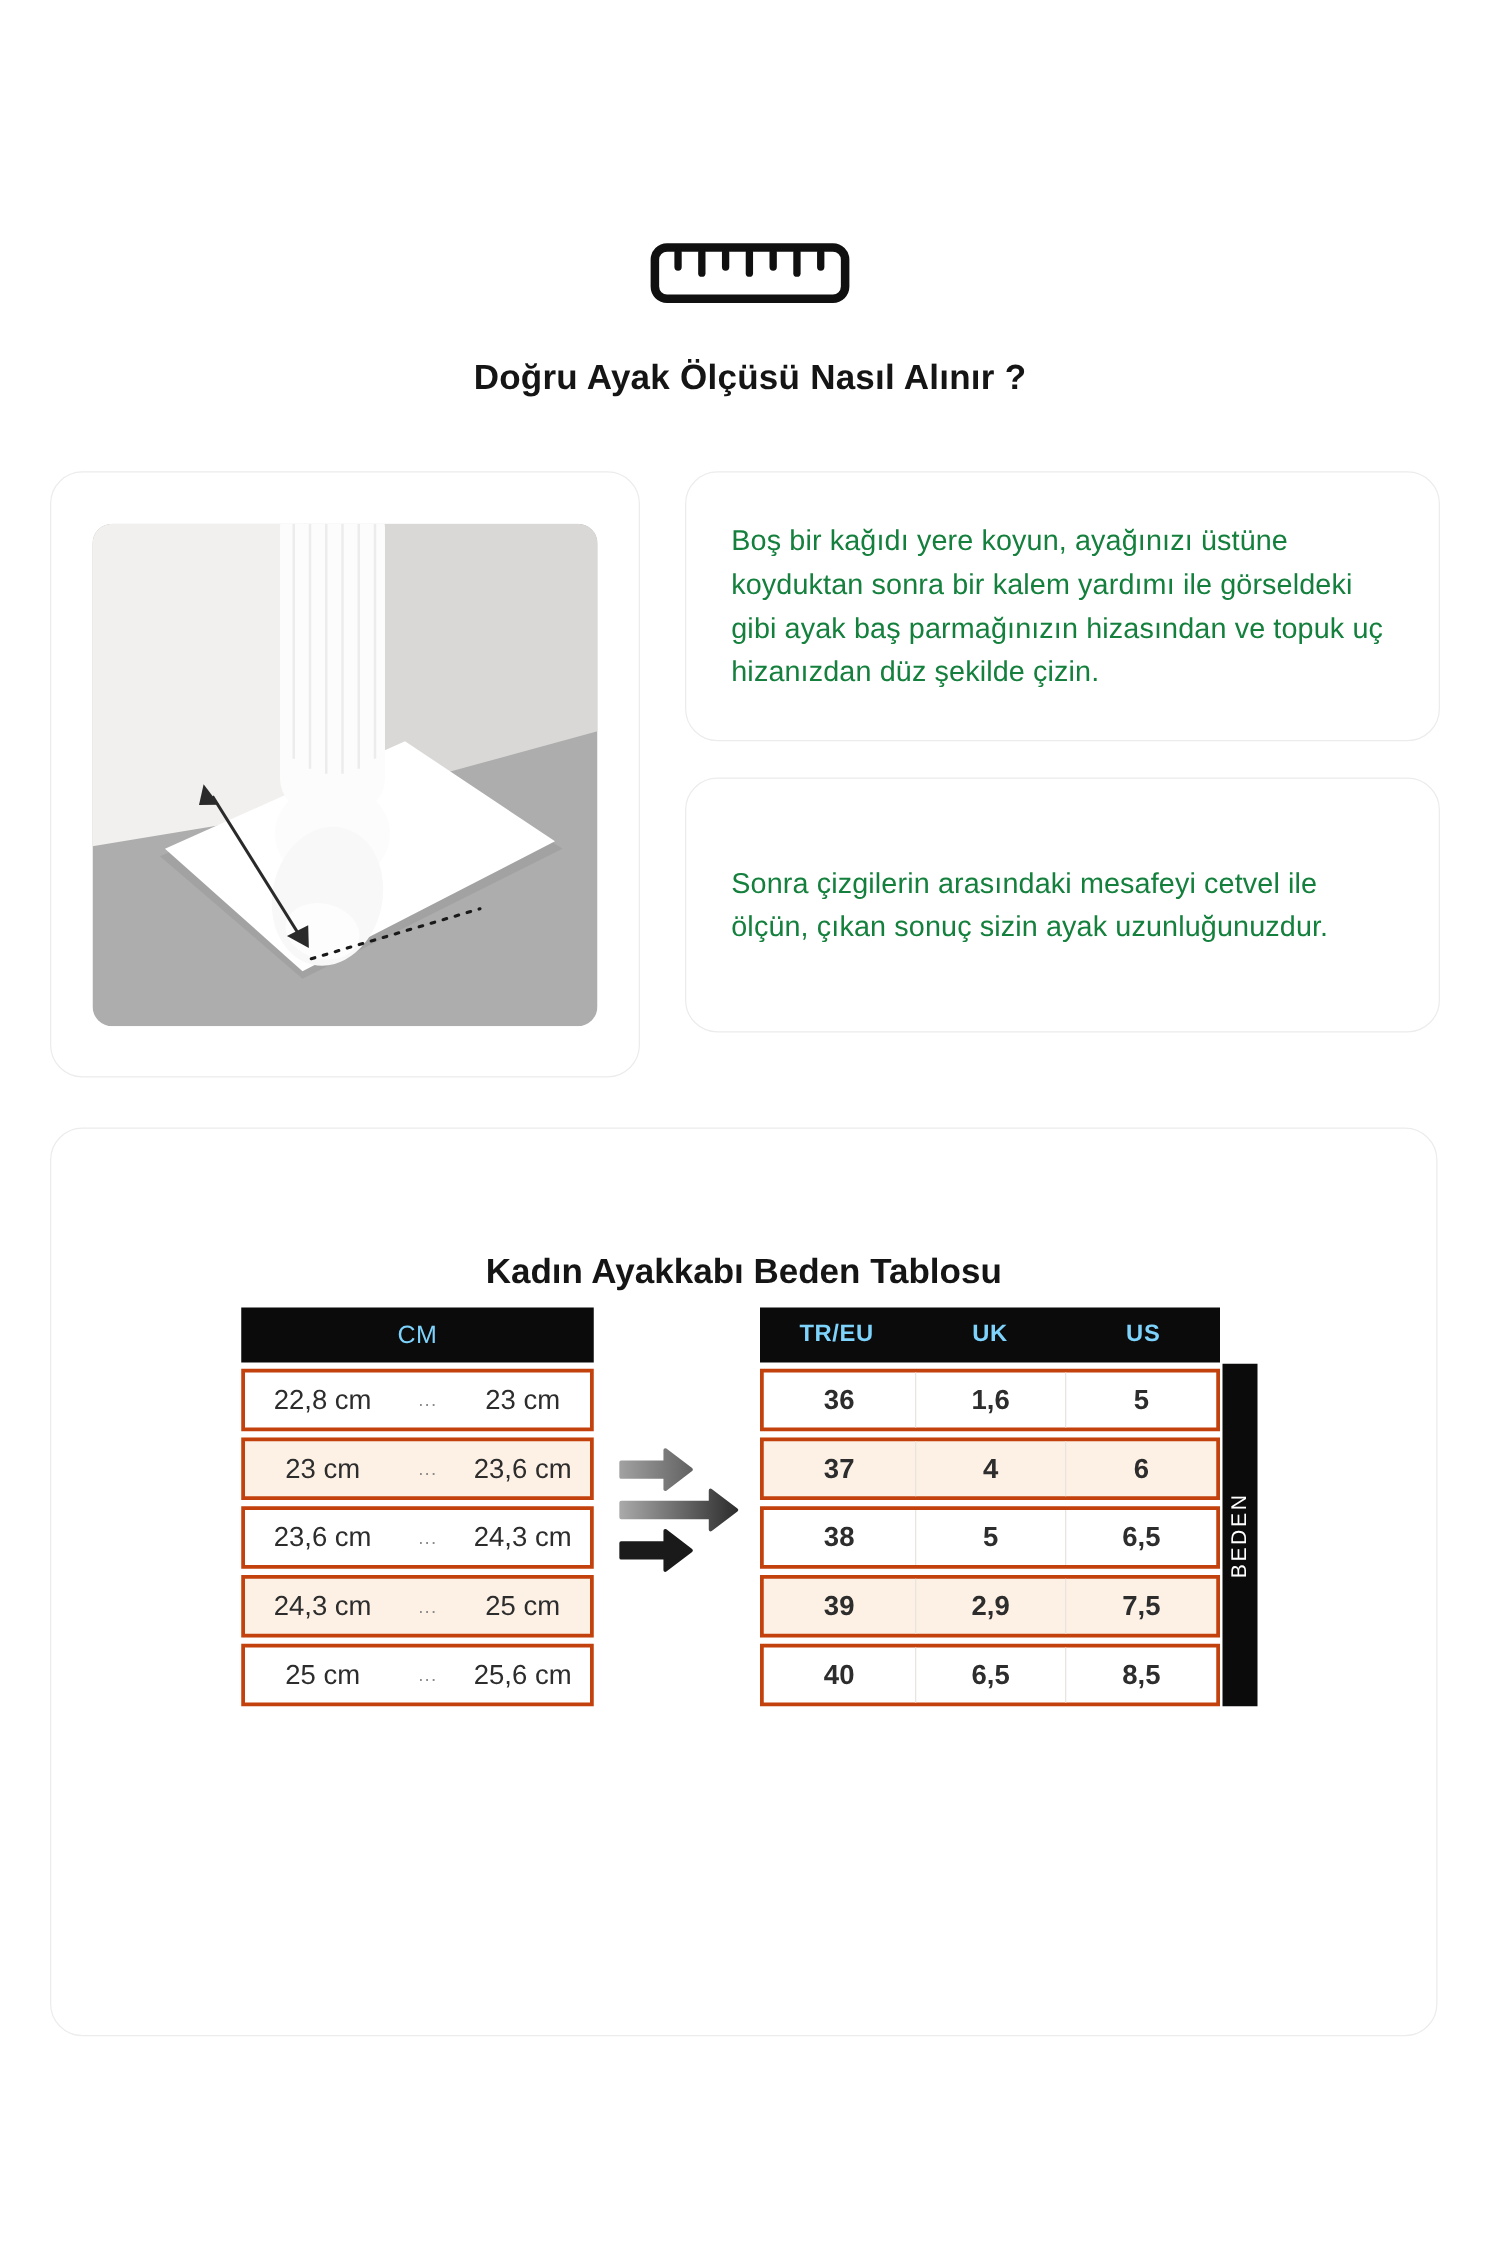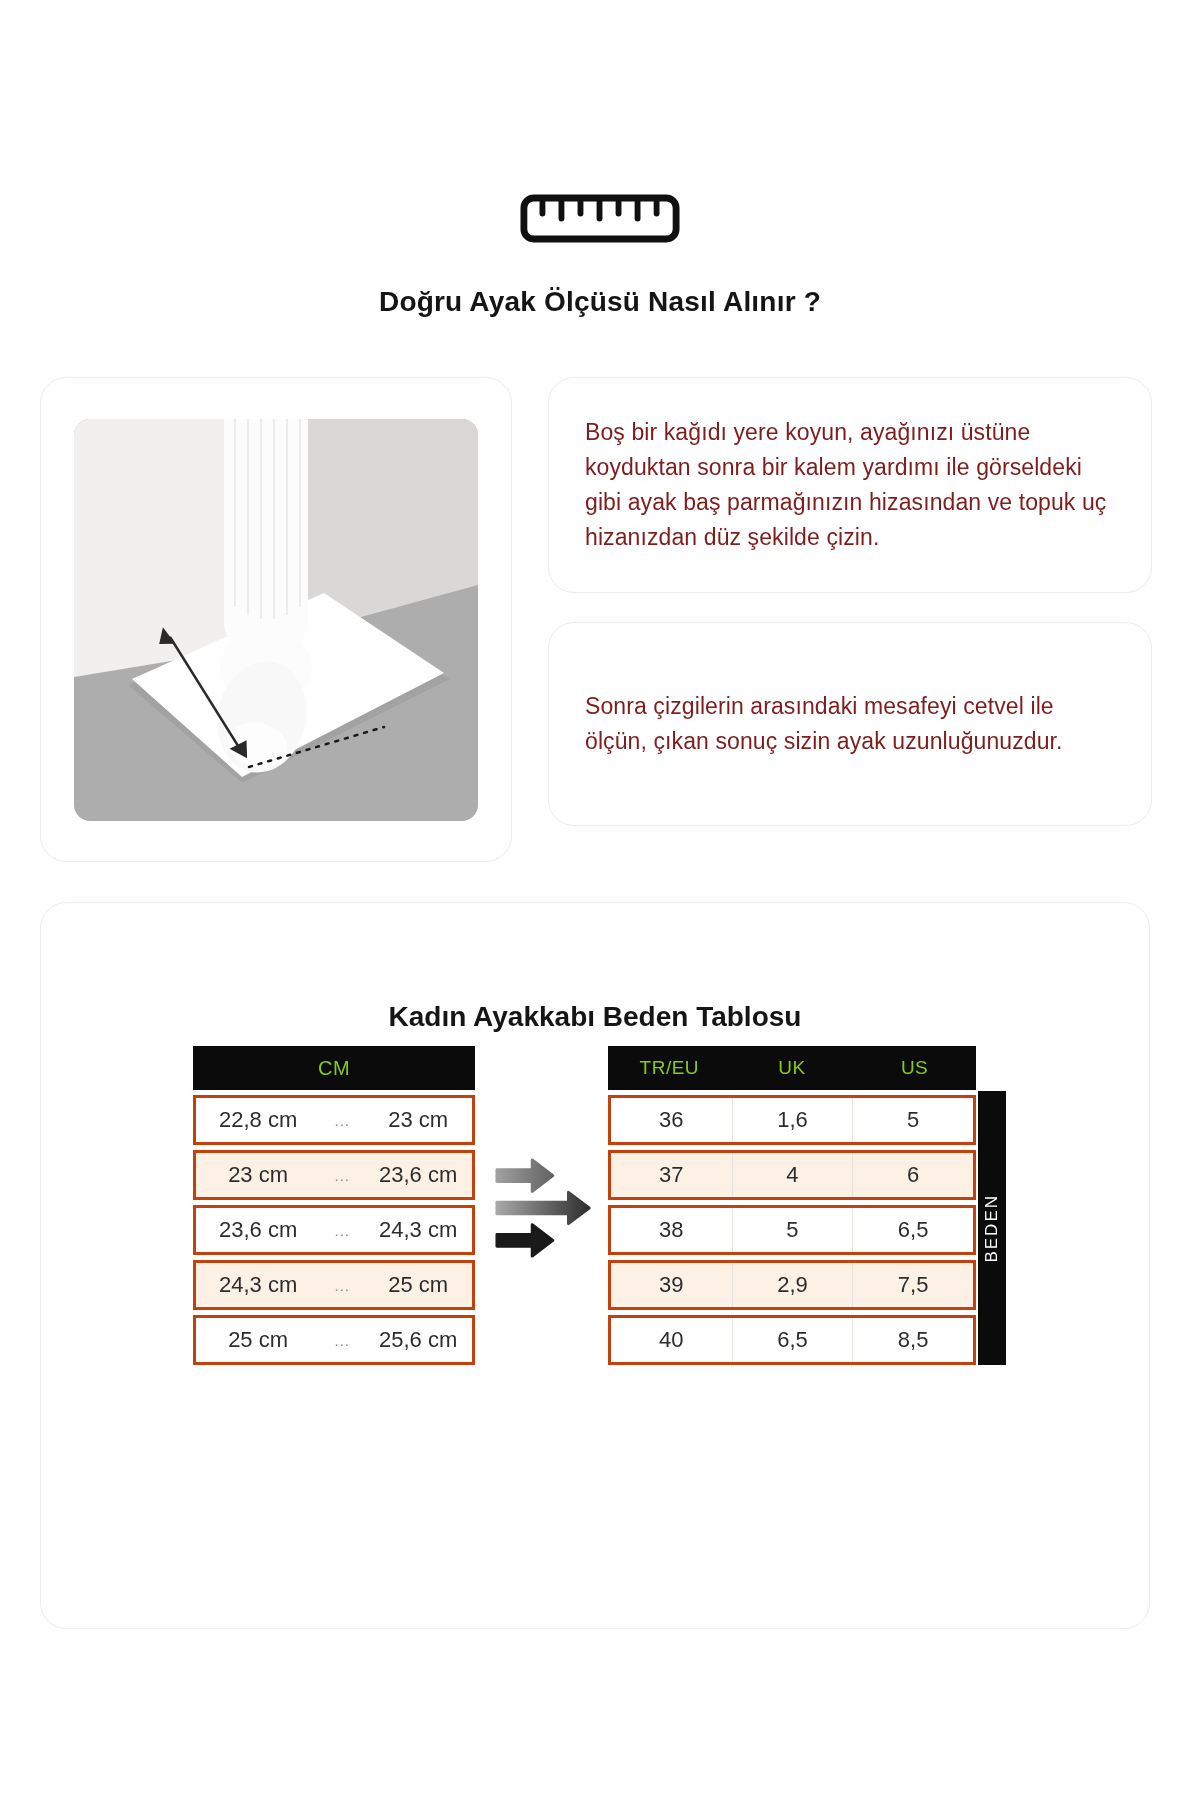--- a/index.html
+++ b/index.html
@@ -10,42 +10,42 @@
   .ruler-wrap{position:absolute;top:194px;left:0;width:100%;display:flex;justify-content:center;}
   .page-title{position:absolute;top:286px;left:0;width:100%;text-align:center;
     font-size:28px;font-weight:bold;color:#151515;letter-spacing:.2px;}
 
   
   .card{position:absolute;background:#fff;border:1px solid #ececec;border-radius:26px;box-sizing:border-box;}
   .photo-card{left:40px;top:377px;width:472px;height:485px;display:flex;align-items:center;justify-content:center;}
   .photo{width:404px;height:402px;border-radius:16px;overflow:hidden;display:block;}
   .text-card-1{left:548px;top:377px;width:604px;height:216px;display:flex;align-items:center;}
   .text-card-2{left:548px;top:622px;width:604px;height:204px;display:flex;align-items:center;}
-  .card-text{padding:0 36px;font-size:23px;line-height:35px;color:#7f1d1d;letter-spacing:.1px;}
+  .card-text{padding:0 36px;font-size:23px;line-height:35px;color:#15803d;letter-spacing:.1px;}
 
   
   .size-card{left:40px;top:902px;width:1110px;height:727px;}
   .section-title{position:absolute;top:50px;left:0;width:100%;text-align:center;
     font-size:28px;font-weight:bold;color:#151515;margin-top:48px;}
 
   .tbl{position:absolute;box-sizing:border-box;}
-  .tbl-head{height:44px;background:#0b0b0b;color:#84cc16;display:flex;align-items:center;
+  .tbl-head{height:44px;background:#0b0b0b;color:#7dd3fc;display:flex;align-items:center;
     font-size:20px;letter-spacing:.5px;}
   .tbl-head.single{justify-content:center;}
   .tbl-row{height:50px;display:flex;align-items:center;background:#fff;
     border:3px solid #c2410c;box-sizing:border-box;margin-top:5px;
     font-size:22px;color:#2d2d2d;}
   .tbl-row.alt{background:#fdf1e5;}
 
   .cm-tbl{left:152px;top:143px;width:282px;}
   .cm-tbl .c-from{width:45%;text-align:center;}
   .cm-tbl .c-sep{width:16%;text-align:center;font-size:15px;color:#8a8a8a;letter-spacing:1px;}
   .cm-tbl .c-to{width:39%;text-align:center;}
 
-  .sz-tbl{left:567px;top:143px;width:368px;}
+  .sz-tbl{left:567px;top:143px;width:368px;font-weight:bold;}
   .sz-tbl .tbl-head span{width:33.33%;text-align:center;font-size:19px;}
   .sz-tbl .cell{width:33.33%;text-align:center;height:100%;display:flex;align-items:center;justify-content:center;box-sizing:border-box;}
   .sz-tbl .cell + .cell{border-left:1px solid #e9e4de;}
 
   .arrows-wrap{position:absolute;left:453px;top:255px;width:98px;height:100px;}
 
   .beden-bar{position:absolute;left:937px;top:188px;width:28px;height:274px;background:#0b0b0b;
     display:flex;align-items:center;justify-content:center;}
   .beden-bar span{writing-mode:vertical-rl;transform:rotate(180deg);color:#fff;
     font-size:17px;letter-spacing:2px;font-weight:500;}

